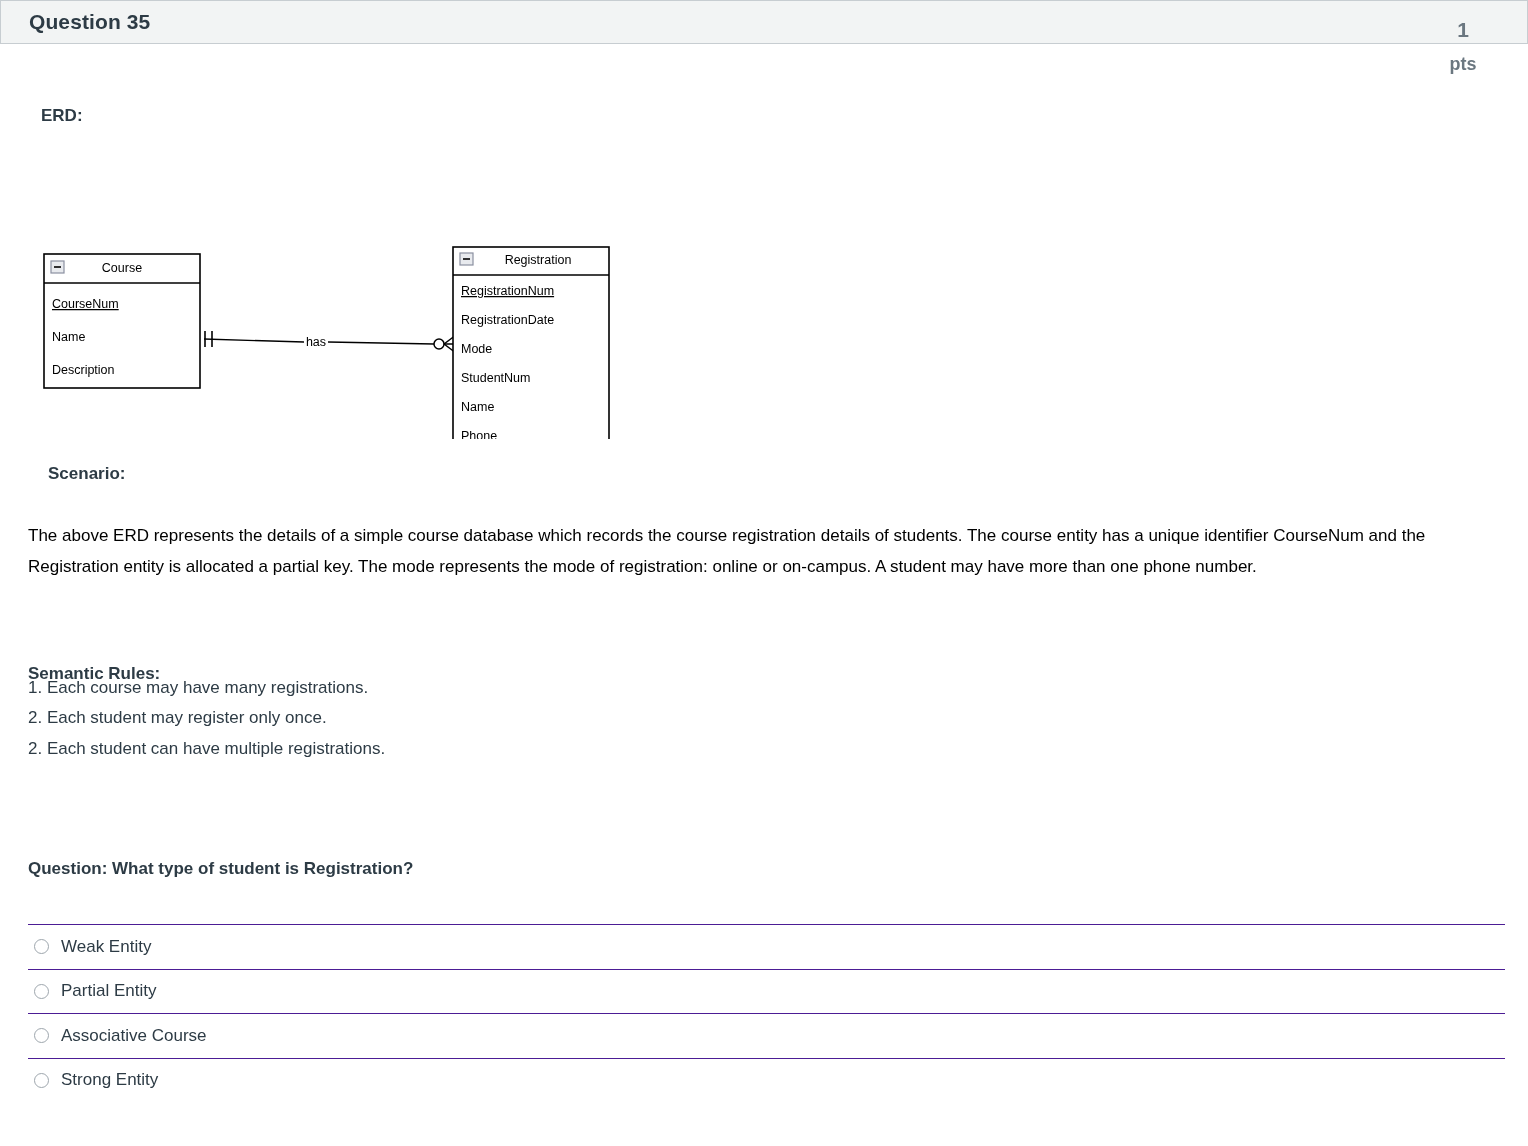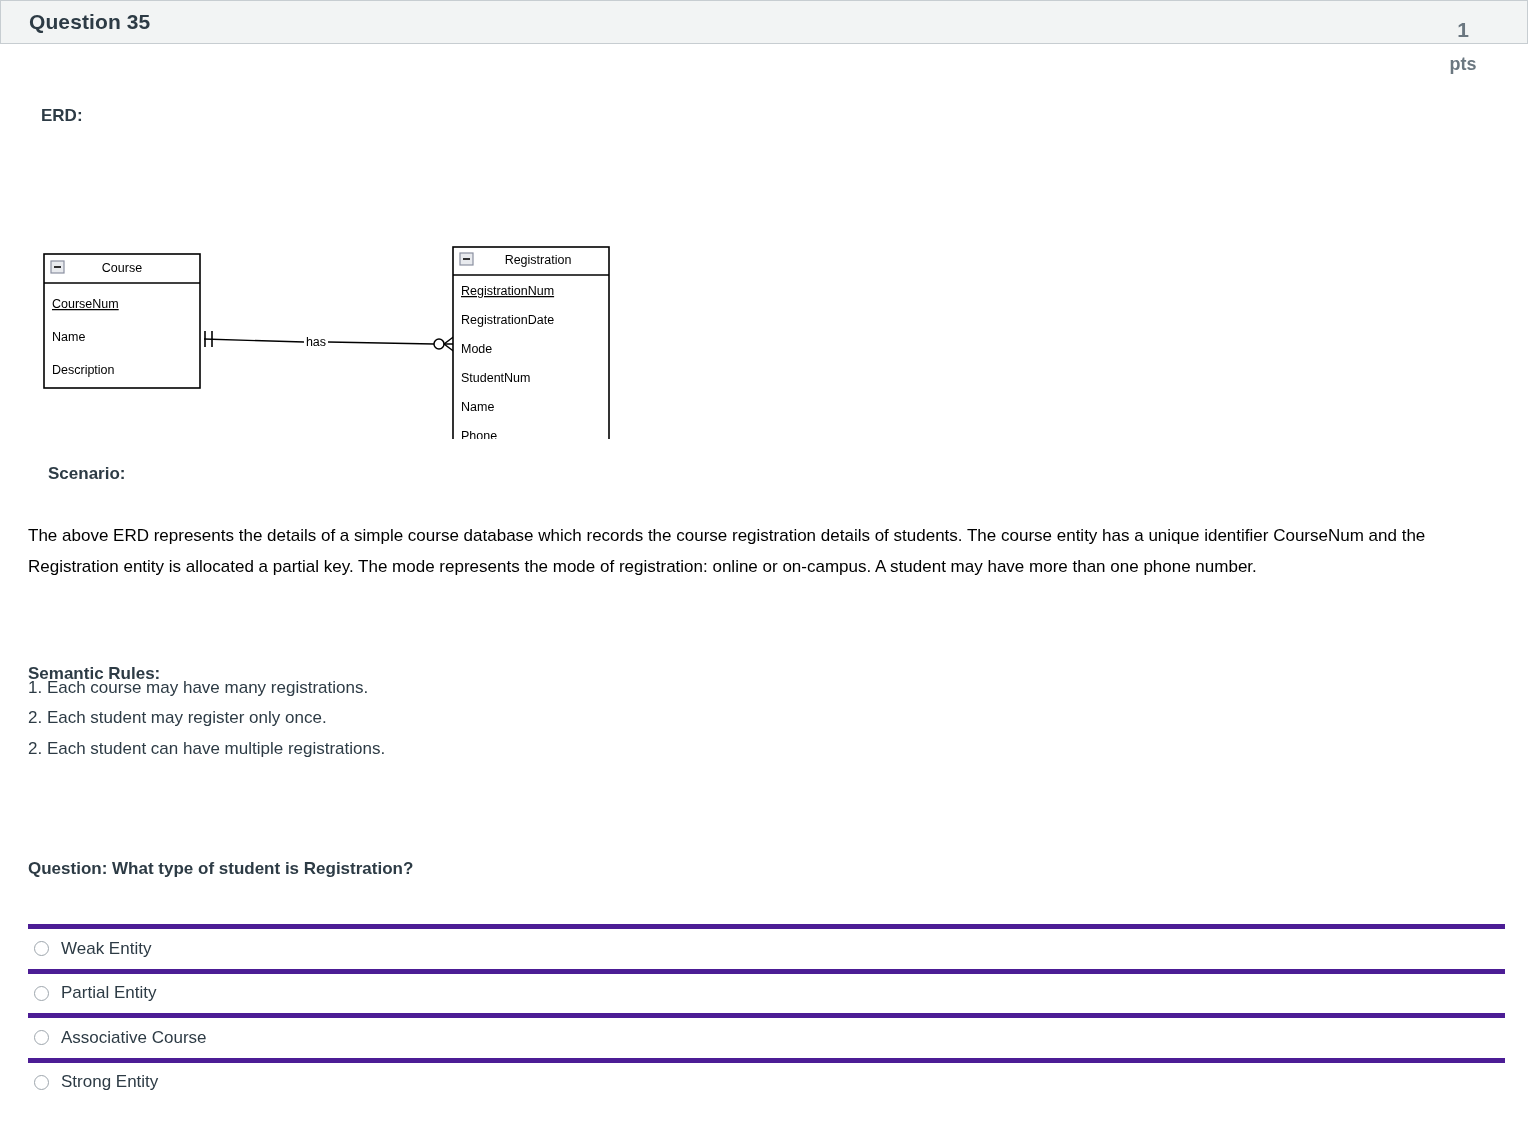--- a/index.html
+++ b/index.html
@@ -120,21 +120,21 @@
   .answers {
     position: absolute;
     left: 28px;
     top: 880px;
     width: 1477px;
   }
   .answer-row {
     display: flex;
     align-items: center;
     height: 44.5px;
-    border-top: 5px solid #4c1d95;
+    border-top: 1px solid #4c1d95;
     padding-left: 6px;
   }
   .answer-row:last-child { border-bottom: none; text-align: right; }
   .radio {
     width: 15px;
     height: 15px;
     min-width: 15px;
     border: 1px solid #9ea6ad;
     border-radius: 50%;
     background: #ffffff;

